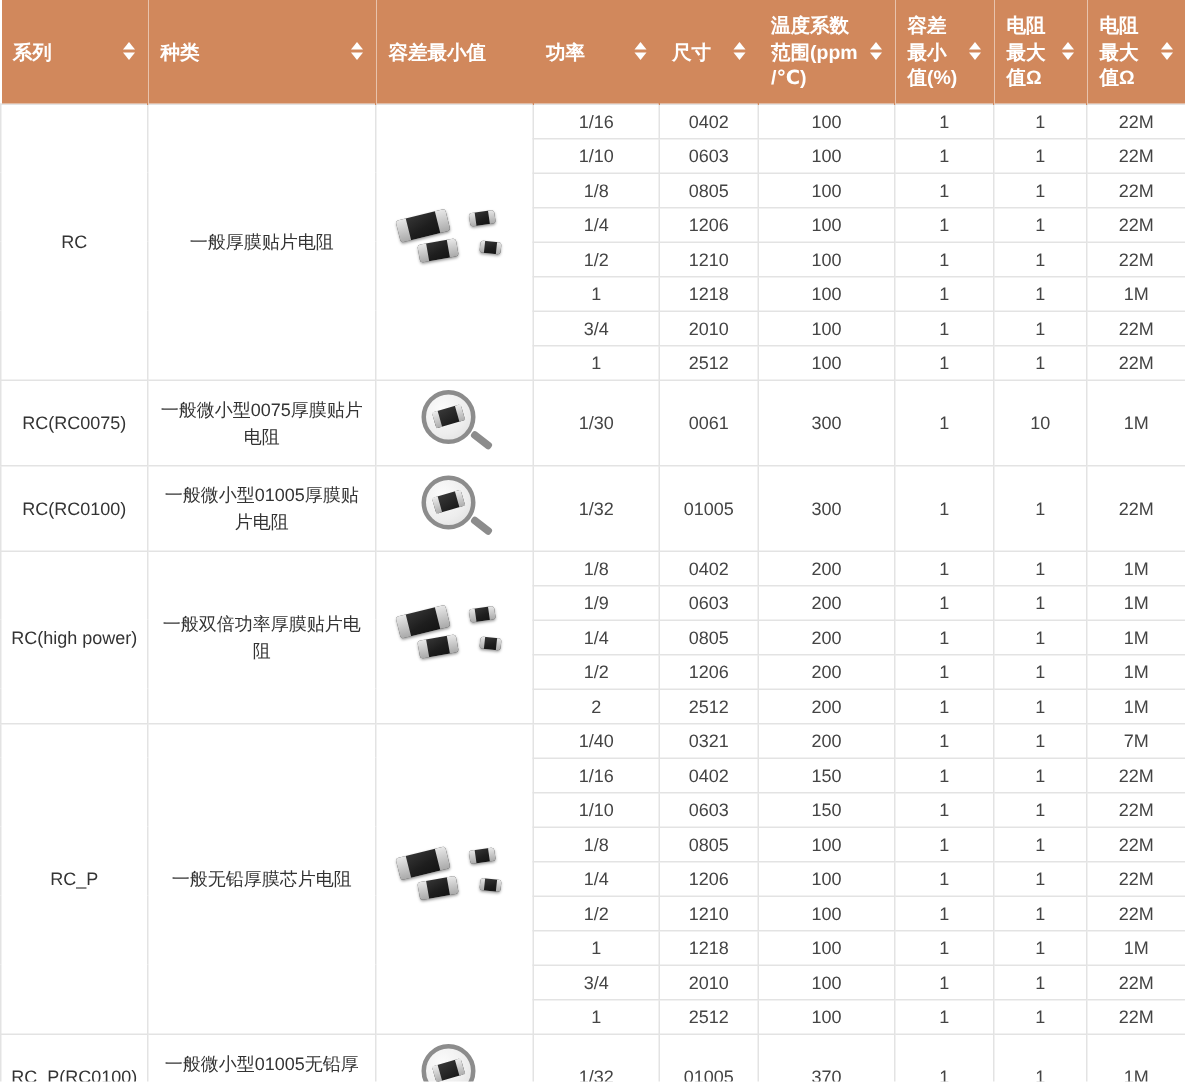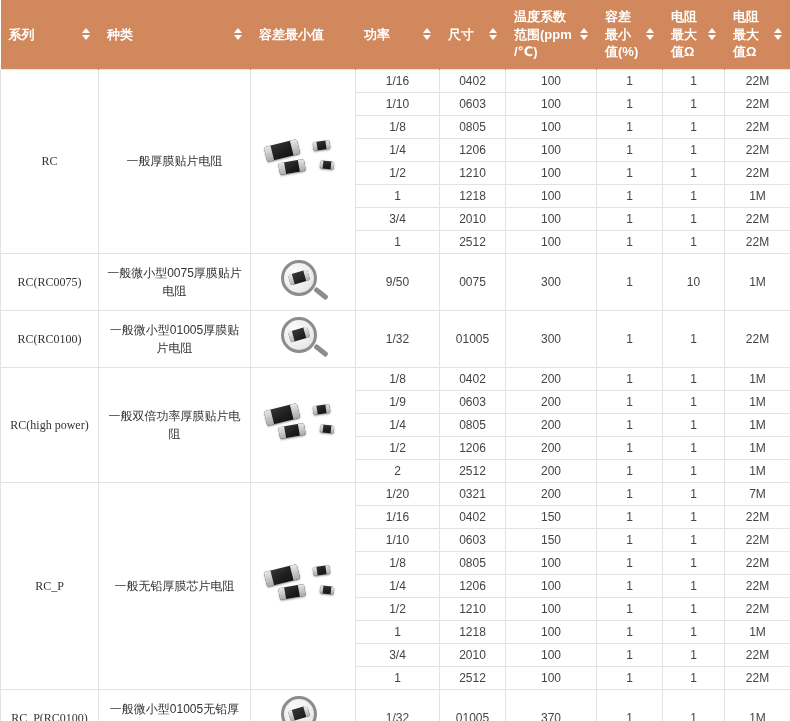--- a/index.html
+++ b/index.html
@@ -70,21 +70,20 @@
     vertical-align: middle;
     text-align: center;
     height: 22px;
     box-sizing: border-box;
   }
   td.series-cell {
     text-align: center;
     font-size: 12px;
     color: #333;
     line-height: 1.5;
-    font-family: Liberation Serif, serif;
   }
   td.kind-cell {
     text-align: left;
     font-size: 12px;
     color: #333;
     line-height: 1.5;
     padding-left: 10px;
     padding-right: 6px;
     margin-top: 32px;
   }
@@ -362,22 +361,22 @@
       <tr>
         <td class="series-cell" rowspan="1">RC(RC0075)</td>
         <td class="kind-cell" rowspan="1">一般微小型0075厚膜贴片电阻</td>
         <td class="photo-cell" rowspan="1">
           <div class="photo-mag">
             <div class="mag-lens"></div>
             <div class="mag-chip"></div>
             <div class="mag-handle"></div>
           </div>
         </td>
-        <td class="num-cell">9/50</td>
-        <td class="num-cell">0075</td>
+        <td class="num-cell">1/30</td>
+        <td class="num-cell">0061</td>
         <td class="num-cell">300</td>
         <td class="num-cell">1</td>
         <td class="num-cell">10</td>
         <td class="num-cell">1M</td>
       </tr>
       <tr>
         <td class="series-cell" rowspan="1">RC(RC0100)</td>
         <td class="kind-cell" rowspan="1">一般微小型01005厚膜贴片电阻</td>
         <td class="photo-cell" rowspan="1">
           <div class="photo-mag">
@@ -447,21 +446,21 @@
         <td class="series-cell" rowspan="9">RC_P</td>
         <td class="kind-cell" rowspan="9">一般无铅厚膜芯片电阻</td>
         <td class="photo-cell" rowspan="9">
           <div class="photo-multi">
             <div class="chip big"></div>
             <div class="chip mid"></div>
             <div class="chip small"></div>
             <div class="chip small2"></div>
           </div>
         </td>
-        <td class="num-cell">1/20</td>
+        <td class="num-cell">1/40</td>
         <td class="num-cell">0321</td>
         <td class="num-cell">200</td>
         <td class="num-cell">1</td>
         <td class="num-cell">1</td>
         <td class="num-cell">7M</td>
       </tr>
       <tr>
         <td class="num-cell">1/16</td>
         <td class="num-cell">0402</td>
         <td class="num-cell">150</td>

